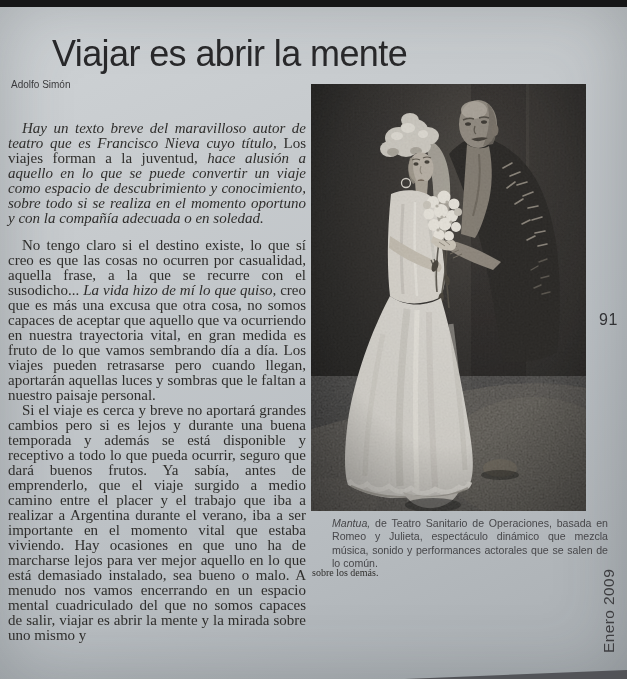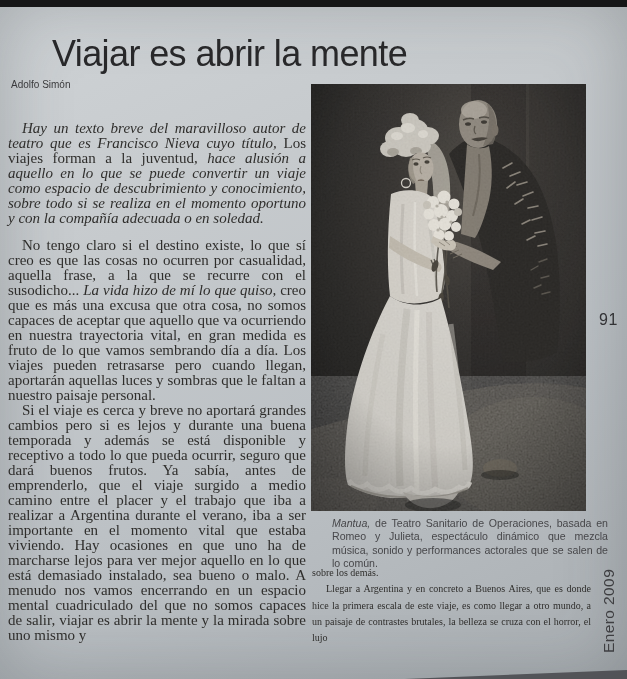--- a/index.html
+++ b/index.html
@@ -251,20 +251,19 @@
 
       <rect width="275" height="427" fill="url(#vig)"></rect>
       <rect width="275" height="427" filter="url(#speck)" opacity="0.10"></rect>
     </svg>
   </div>
 
   <div class="caption"><span class="cap-title">Mantua,</span> <span>de Teatro Sanitario de Operaciones, basada en Romeo y Julieta, espectáculo dinámico que mezcla música, sonido y performances actorales que se salen de lo común.</span></div>
 
   <div class="col-right">
     <p class="cont">sobre los demás.</p>
-    <p>Llegar a Argentina y en concreto a Buenos Aires, que es donde hice la primera escala de este viaje, es como llegar a otro mundo, a un paisaje de contrastes brutales, la belleza se cruza con el horror, el lujo</p>
   </div>
 
   <div class="page-num">91</div>
   <div class="issue">Enero 2009</div>
 
   <div class="corner-wedge"></div>
 </div>
 
 </body></html>

